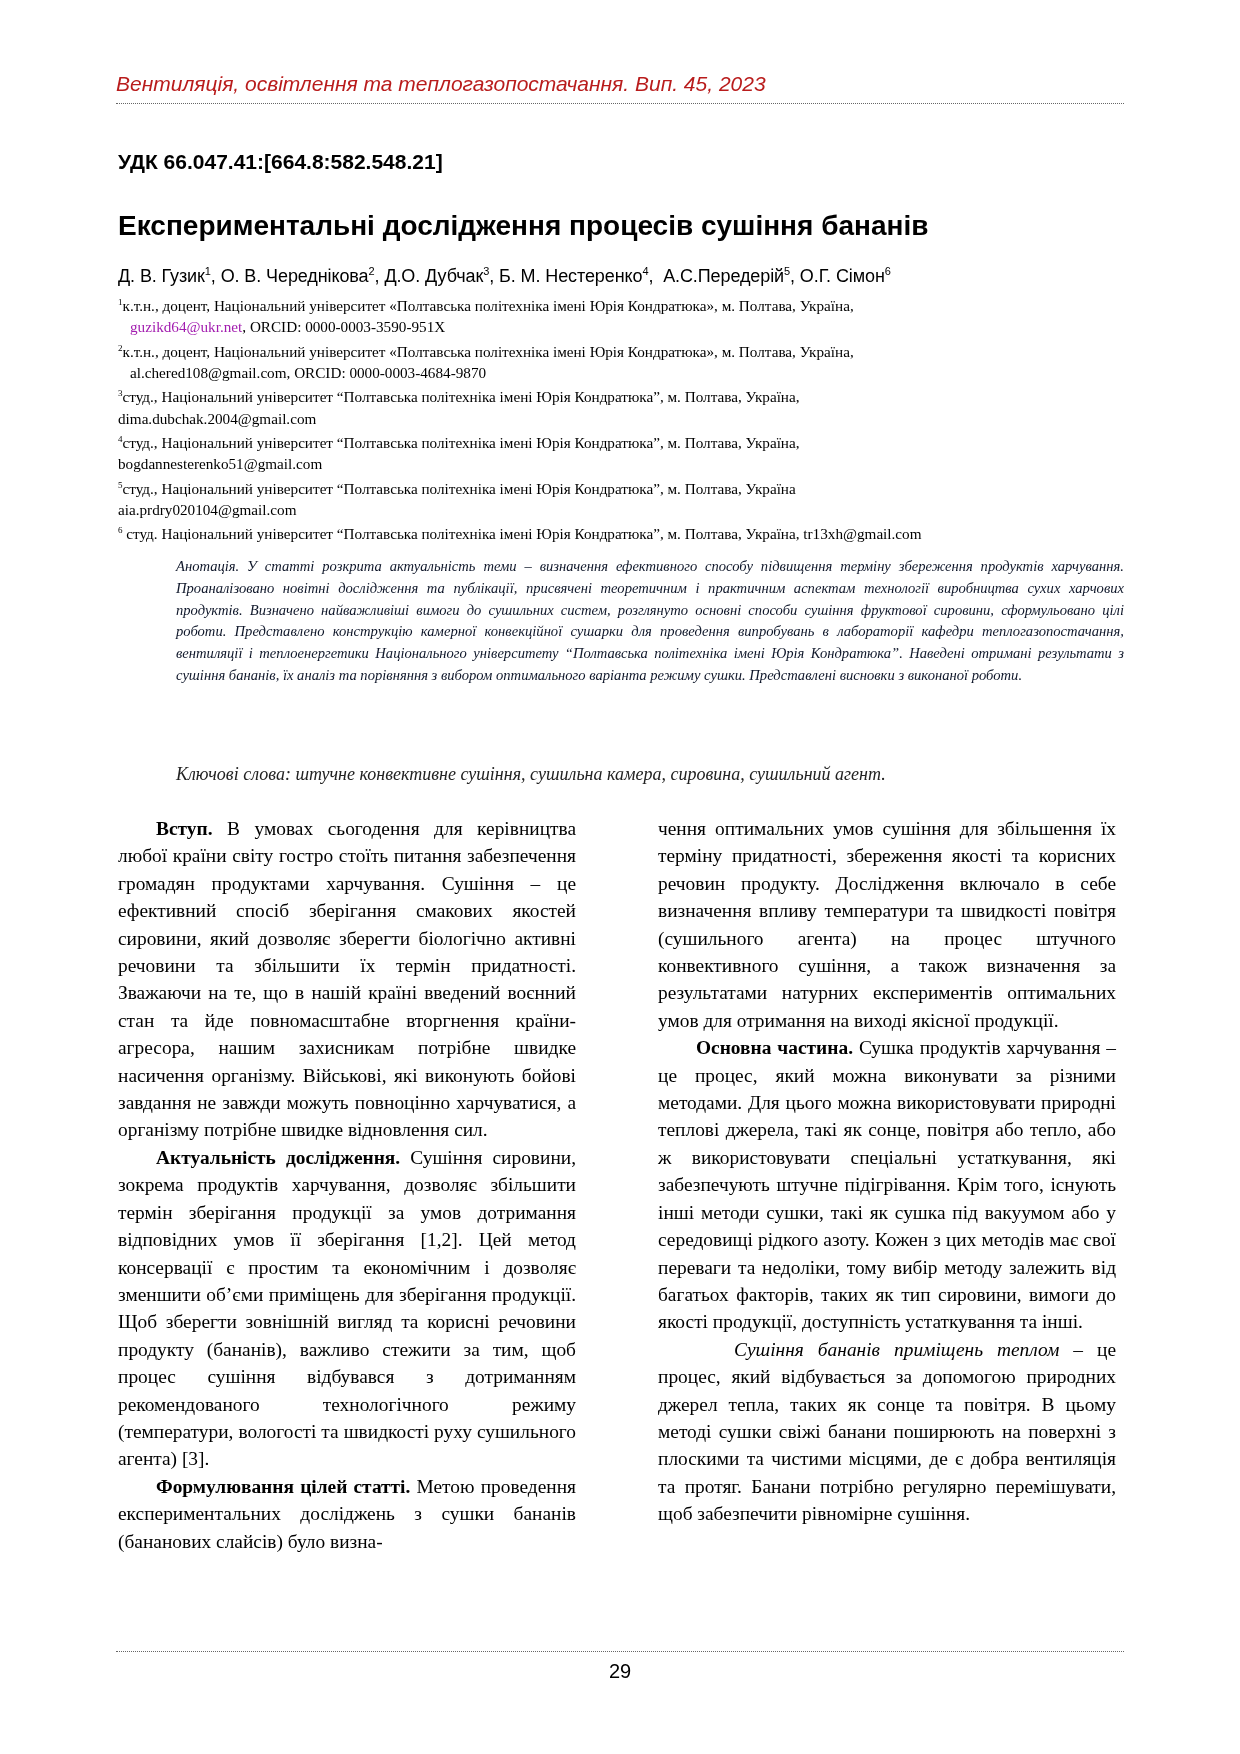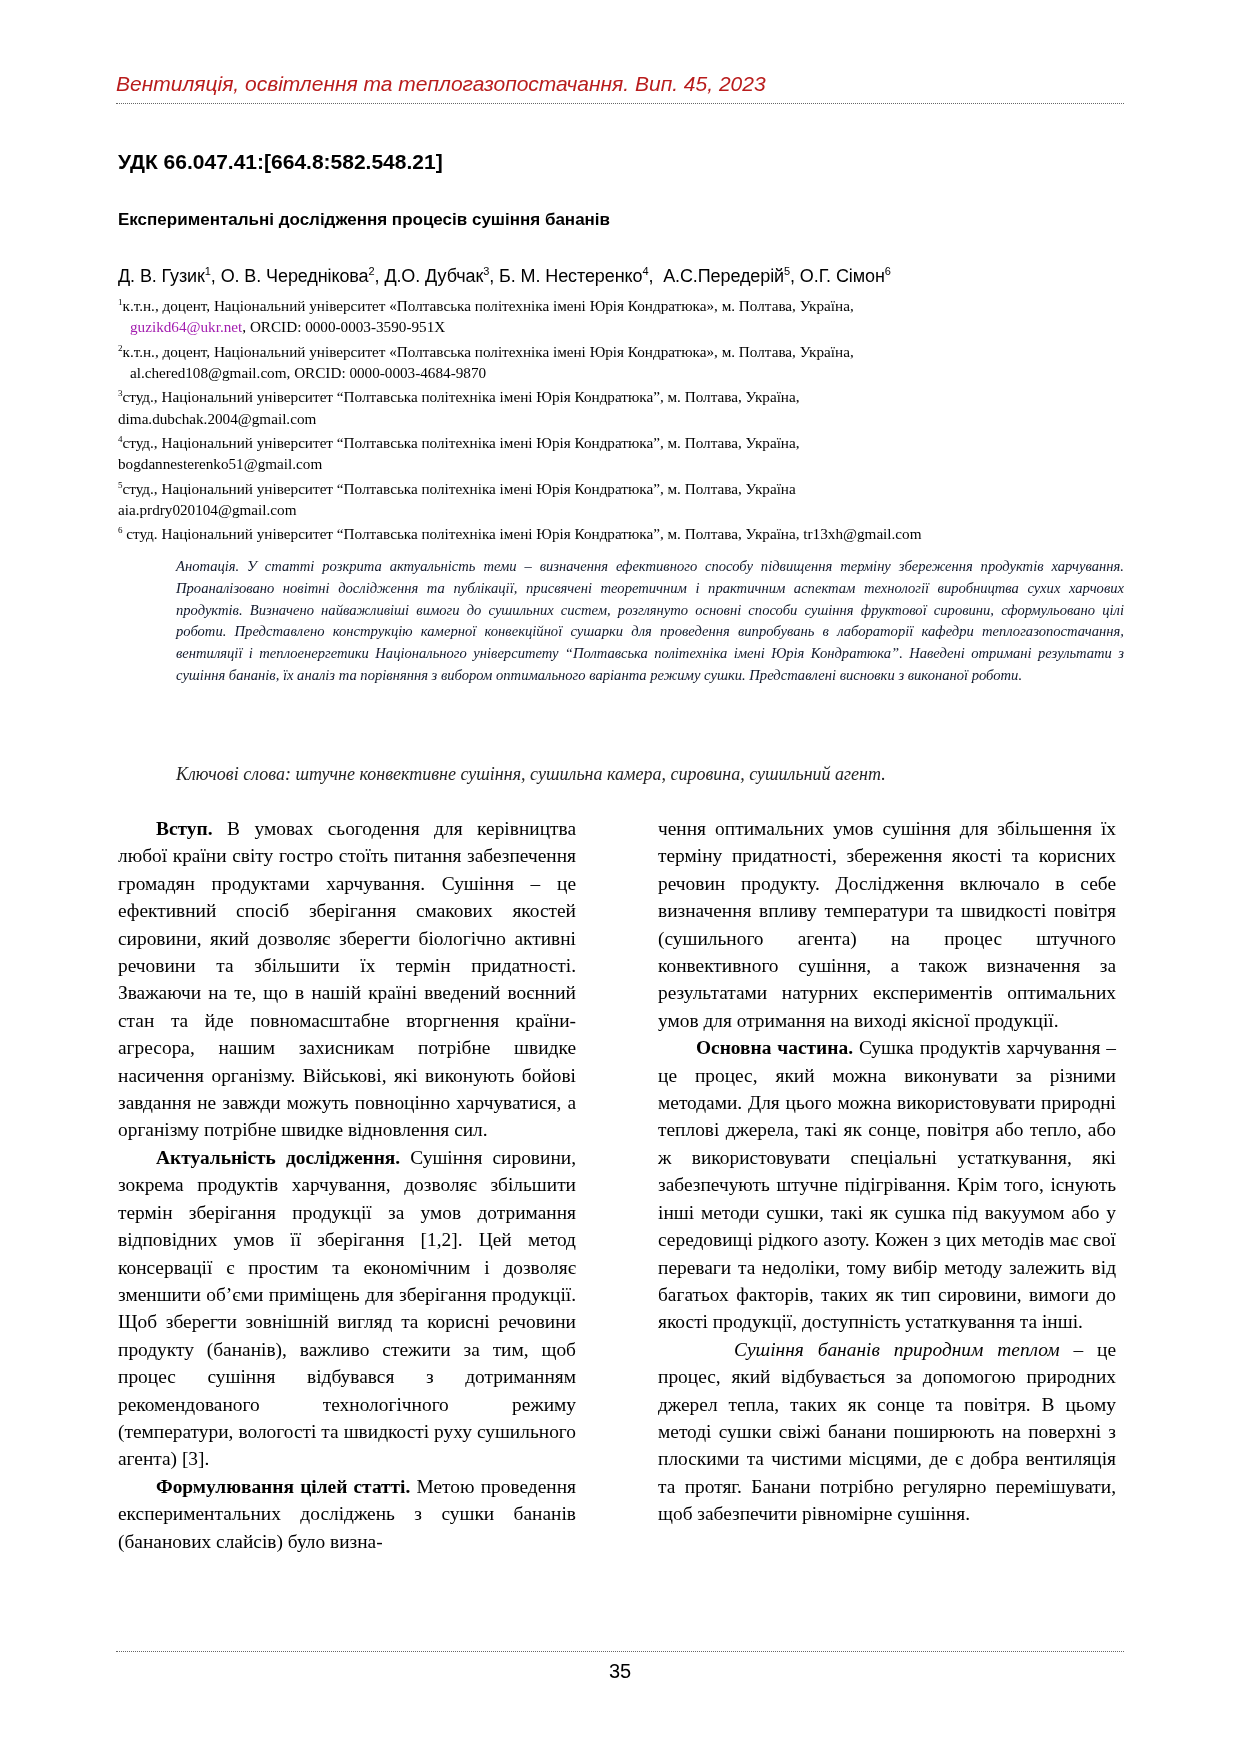--- a/index.html
+++ b/index.html
@@ -15,21 +15,21 @@
     .page-num {
       position: absolute; left: 116px; top: 1660px; width: 1008px; text-align: center;
       font-family: "Liberation Sans", sans-serif; font-size: 20px;
     }
     .udk {
       position: absolute; left: 118px; top: 150px;
       font-family: "Liberation Sans", sans-serif; font-weight: bold; font-size: 21px;
     }
     .title {
       position: absolute; left: 118px; top: 210px;
-      font-family: "Liberation Sans", sans-serif; font-weight: bold; font-size: 17px;
+      font-family: "Liberation Sans", sans-serif; font-weight: bold; font-size: 28px;
     }
     .authors {
       position: absolute; left: 118px; top: 265px; white-space: nowrap;
       font-family: "Liberation Sans", sans-serif; font-size: 18px; letter-spacing: -0.1px;
     }
     .authors sup { font-size: 11px; }
     .affils {
       position: absolute; left: 118px; top: 292px; width: 1010px;
       font-family: "Liberation Serif", serif; font-size: 15.2px; line-height: 21.3px;
     }
@@ -118,17 +118,17 @@
 
 <div class="col left">
   <p><b>Вступ.</b><span> В умовах сьогодення для керівництва любої країни світу гостро стоїть питання забезпечення громадян продуктами харчування. Сушіння – це ефективний спосіб зберігання смакових якостей сировини, який дозволяє зберегти біологічно активні речовини та збільшити їх термін придатності. Зважаючи на те, що в нашій країні введений воєнний стан та йде повномасштабне вторгнення країни-агресора, нашим захисникам потрібне швидке насичення організму. Військові, які виконують бойові завдання не завжди можуть повноцінно харчуватися, а організму потрібне швидке відновлення сил.</span></p>
   <p><b>Актуальність дослідження.</b><span> Сушіння сировини, зокрема продуктів харчування, дозволяє збільшити термін зберігання продукції за умов дотримання відповідних умов її зберігання [1,2]. Цей метод консервації є простим та економічним і дозволяє зменшити об’єми приміщень для зберігання продукції. Щоб зберегти зовнішній вигляд та корисні речовини продукту (бананів), важливо стежити за тим, щоб процес сушіння відбувався з дотриманням рекомендованого технологічного режиму (температури, вологості та швидкості руху сушильного агента) [3].</span></p>
   <p><b>Формулювання цілей статті.</b><span> Метою проведення експериментальних досліджень з сушки бананів (бананових слайсів) було визна-</span></p>
 </div>
 
 <div class="col right">
   <p class="noindent">чення оптимальних умов сушіння для збільшення їх терміну придатності, збереження якості та корисних речовин продукту. Дослідження включало в себе визначення впливу температури та швидкості повітря (сушильного агента) на процес штучного конвективного сушіння, а також визначення за результатами натурних експериментів оптимальних умов для отримання на виході якісної продукції.</p>
   <p><b>Основна частина.</b><span> Сушка продуктів харчування – це процес, який можна виконувати за різними методами. Для цього можна використовувати природні теплові джерела, такі як сонце, повітря або тепло, або ж використовувати спеціальні устаткування, які забезпечують штучне підігрівання. Крім того, існують інші методи сушки, такі як сушка під вакуумом або у середовищі рідкого азоту. Кожен з цих методів має свої переваги та недоліки, тому вибір методу залежить від багатьох факторів, таких як тип сировини, вимоги до якості продукції, доступність устаткування та інші.</span></p>
-  <p class="wide-indent"><i>Сушіння бананів природним теплом</i><span> – це процес, який відбувається за допомогою природних джерел тепла, таких як сонце та повітря. В цьому методі сушки свіжі банани поширюють на поверхні з плоскими та чистими місцями, де є добра вентиляція та протяг. Банани потрібно регулярно перемішувати, щоб забезпечити рівномірне сушіння.</span></p>
+  <p class="wide-indent"><i>Сушіння бананів приміщень теплом</i><span> – це процес, який відбувається за допомогою природних джерел тепла, таких як сонце та повітря. В цьому методі сушки свіжі банани поширюють на поверхні з плоскими та чистими місцями, де є добра вентиляція та протяг. Банани потрібно регулярно перемішувати, щоб забезпечити рівномірне сушіння.</span></p>
 </div>
 
 <div class="rule bottom"></div>
-<div class="page-num">35</div>
+<div class="page-num">29</div>
 
 </body></html>

